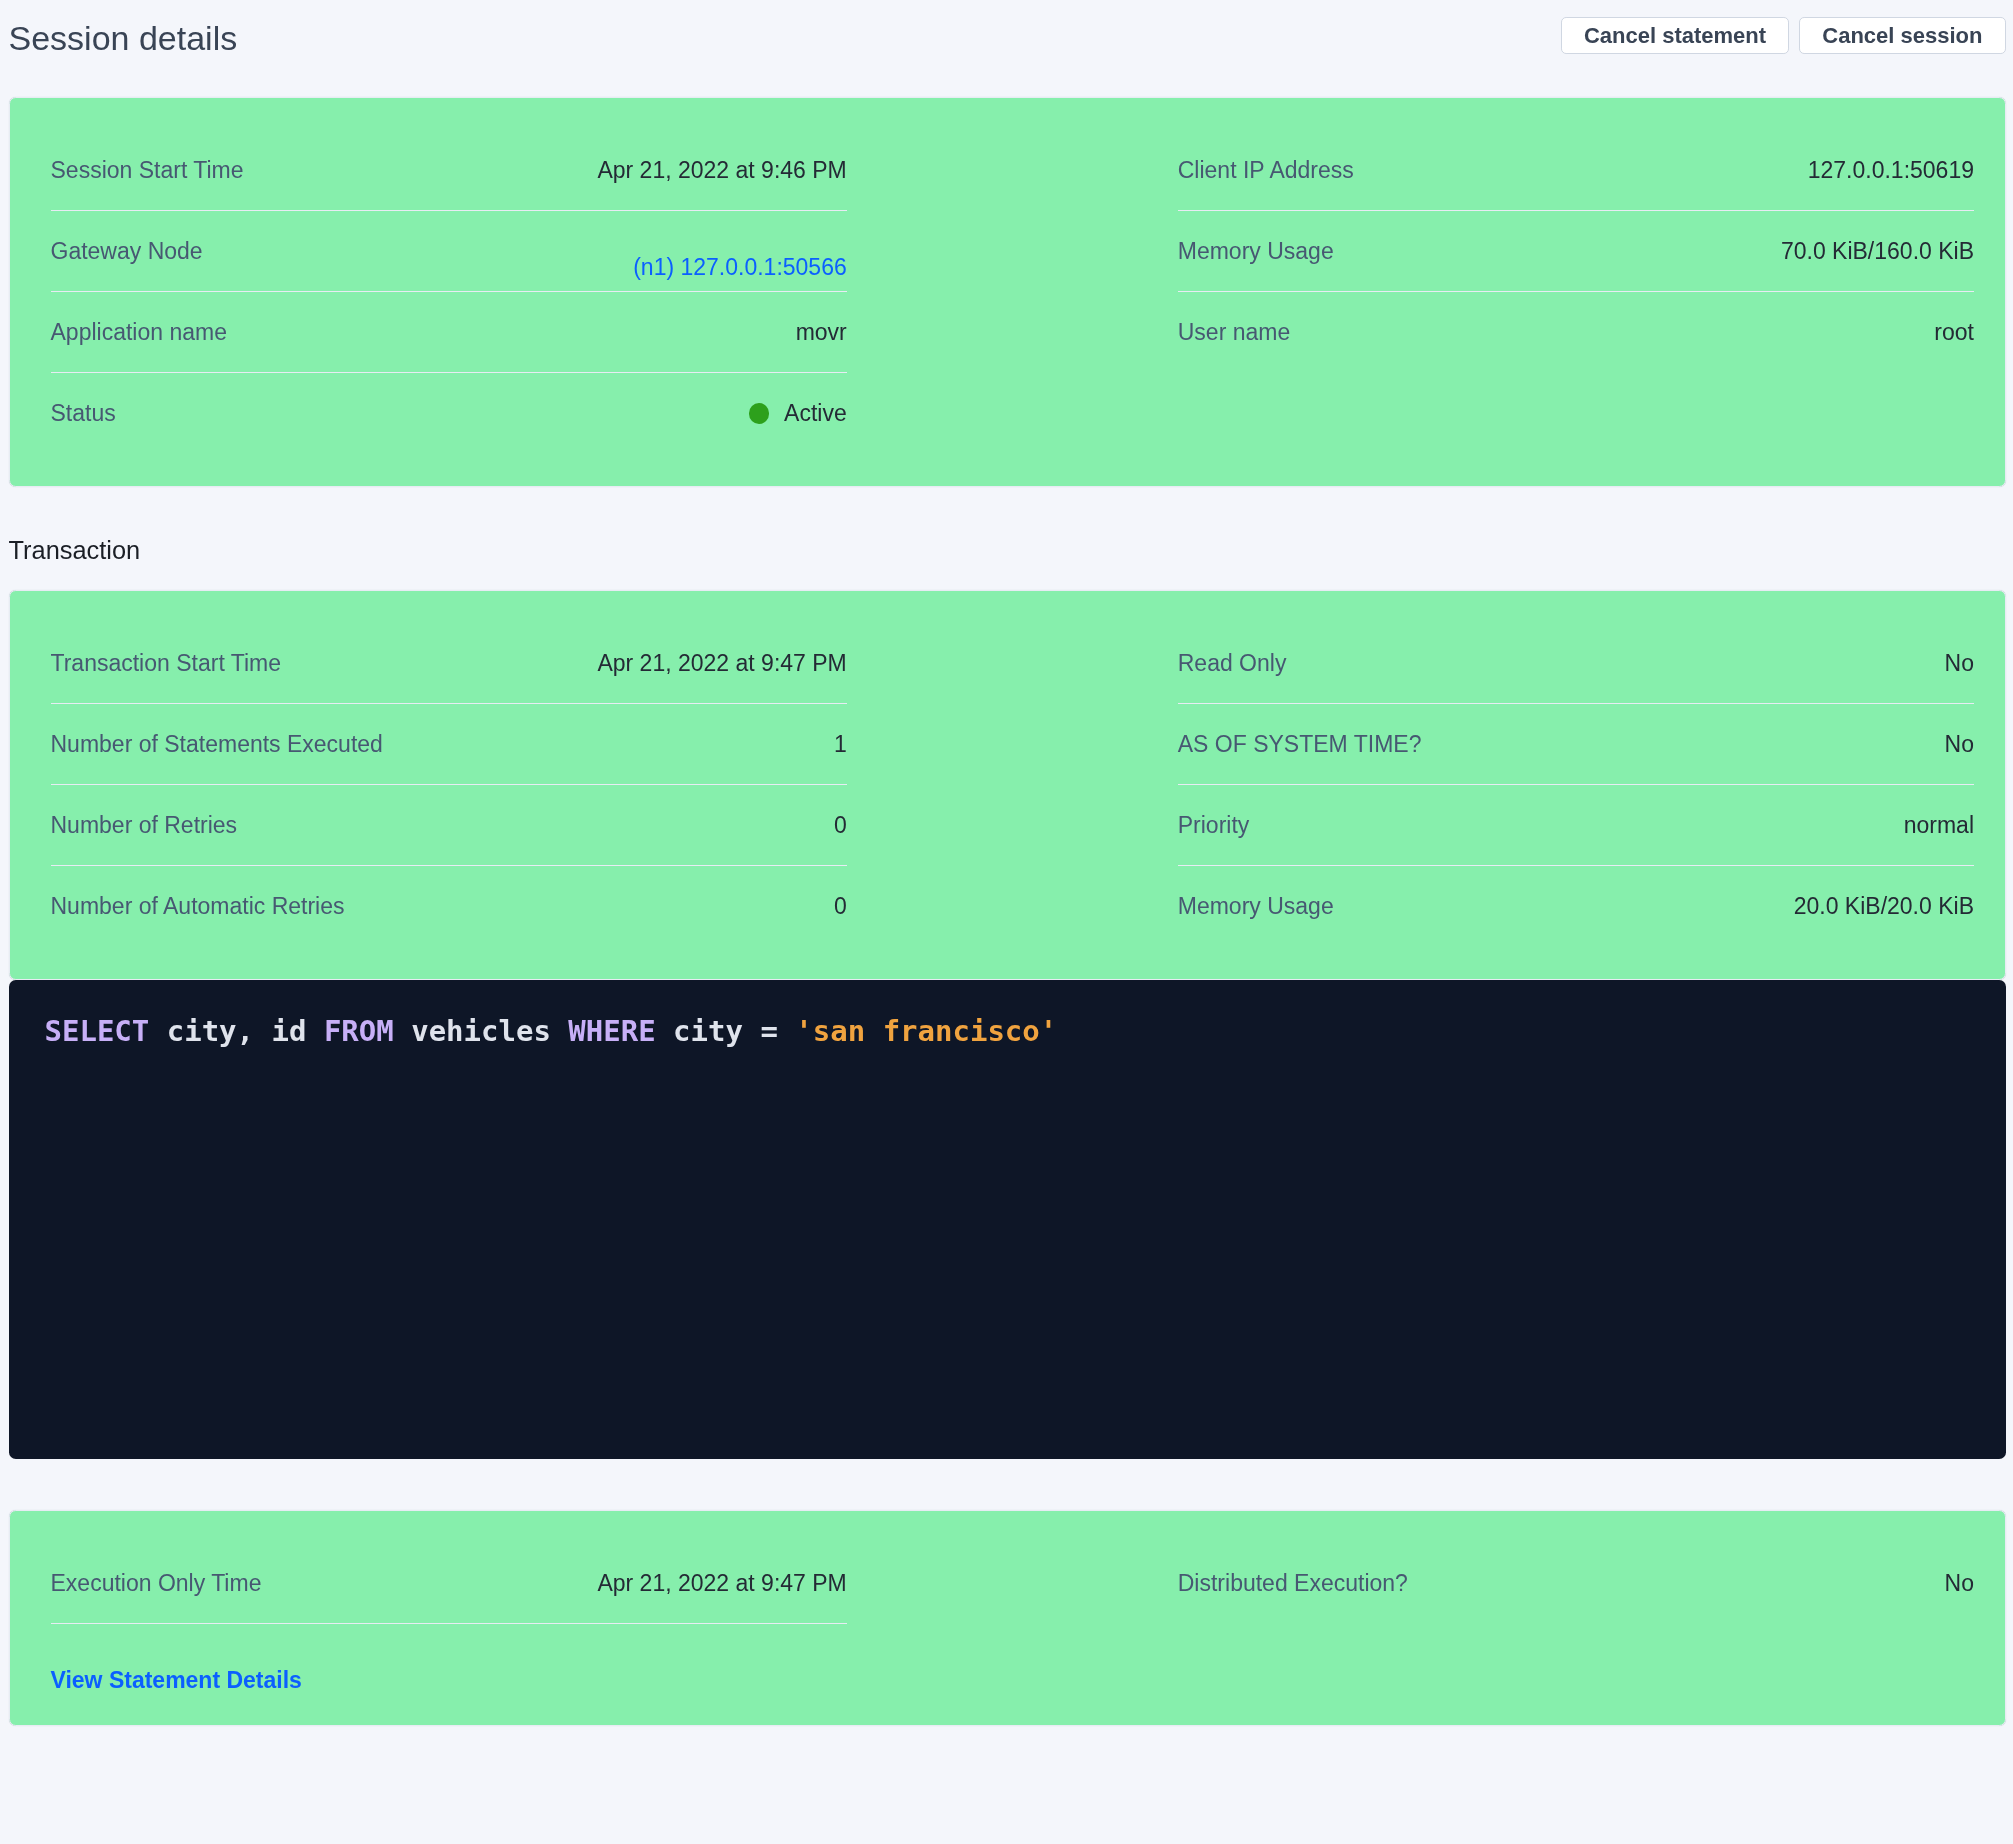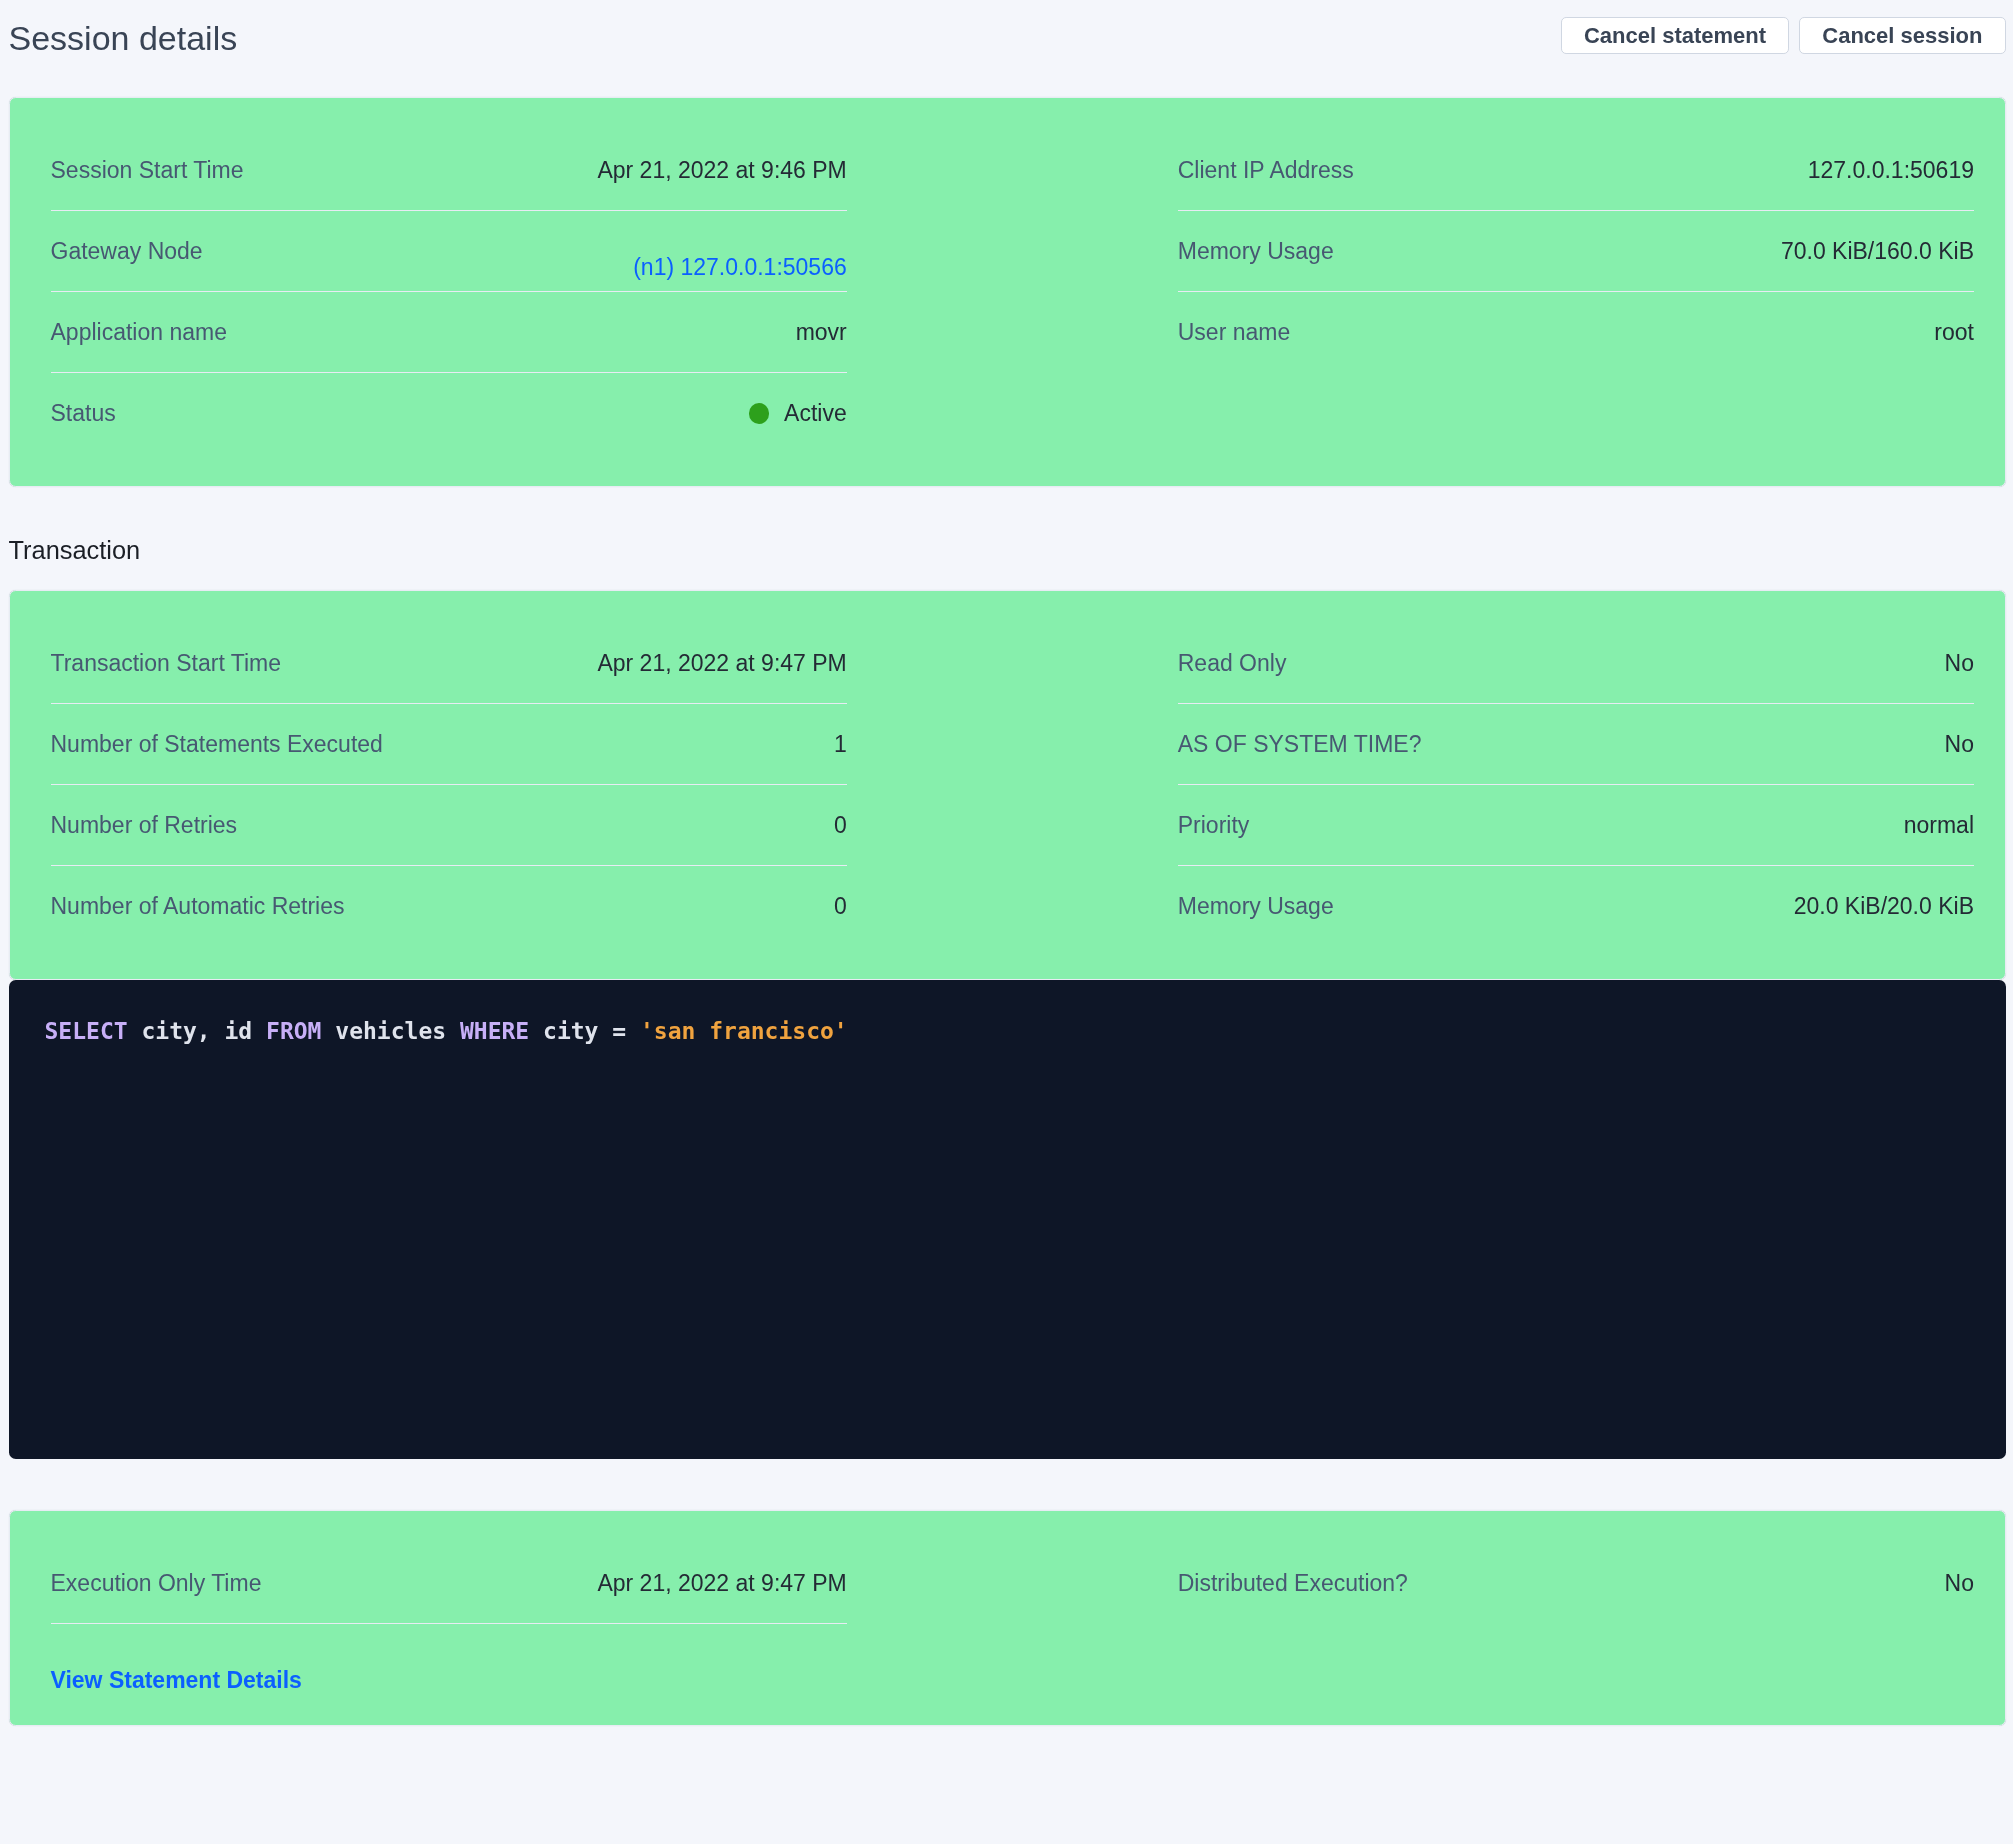--- a/index.html
+++ b/index.html
@@ -93,21 +93,21 @@
   
   .codeblock {
     background: #0e1627;
     border-radius: 6.8px;
     height: 479px;
     padding: 34px 36px;
   }
   .sql-line {
     margin: 0;
     font-family: "DejaVu Sans Mono", monospace;
-    font-size: 23px;
+    font-size: 29px;
     font-weight: 600;
     line-height: 34px;
     white-space: pre;
   }
   .tok-kw   { color: #c7aff7; }
   .tok-plain{ color: #dfe3ec; }
   .tok-str  { color: #f0a33f; }
 </style>
 </head>
 <body>

